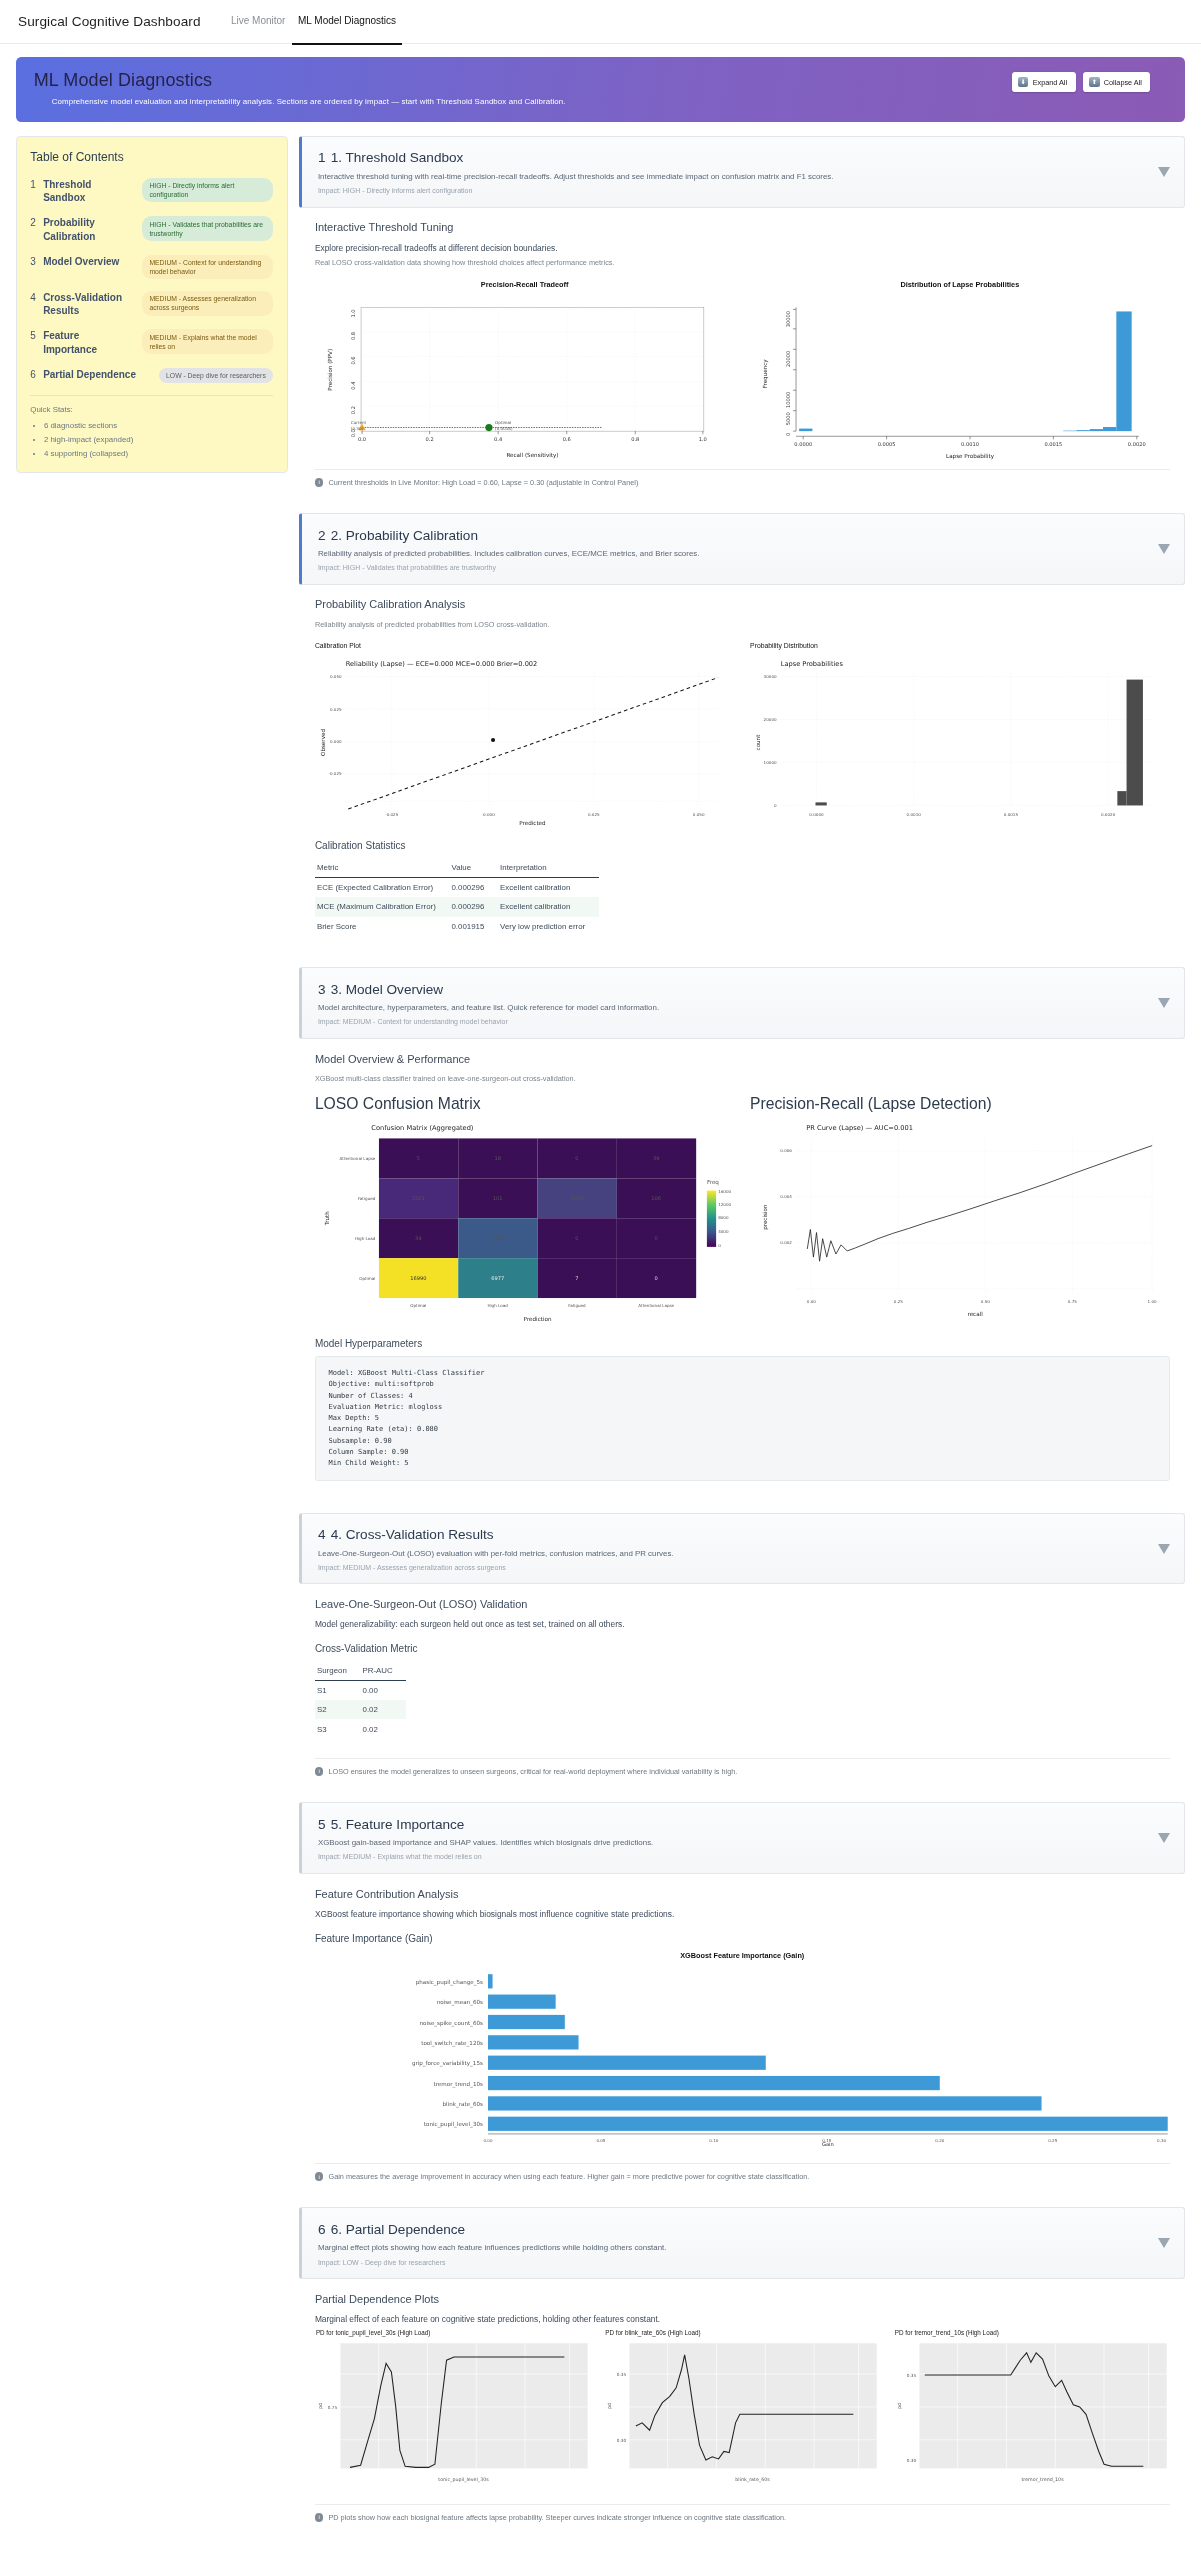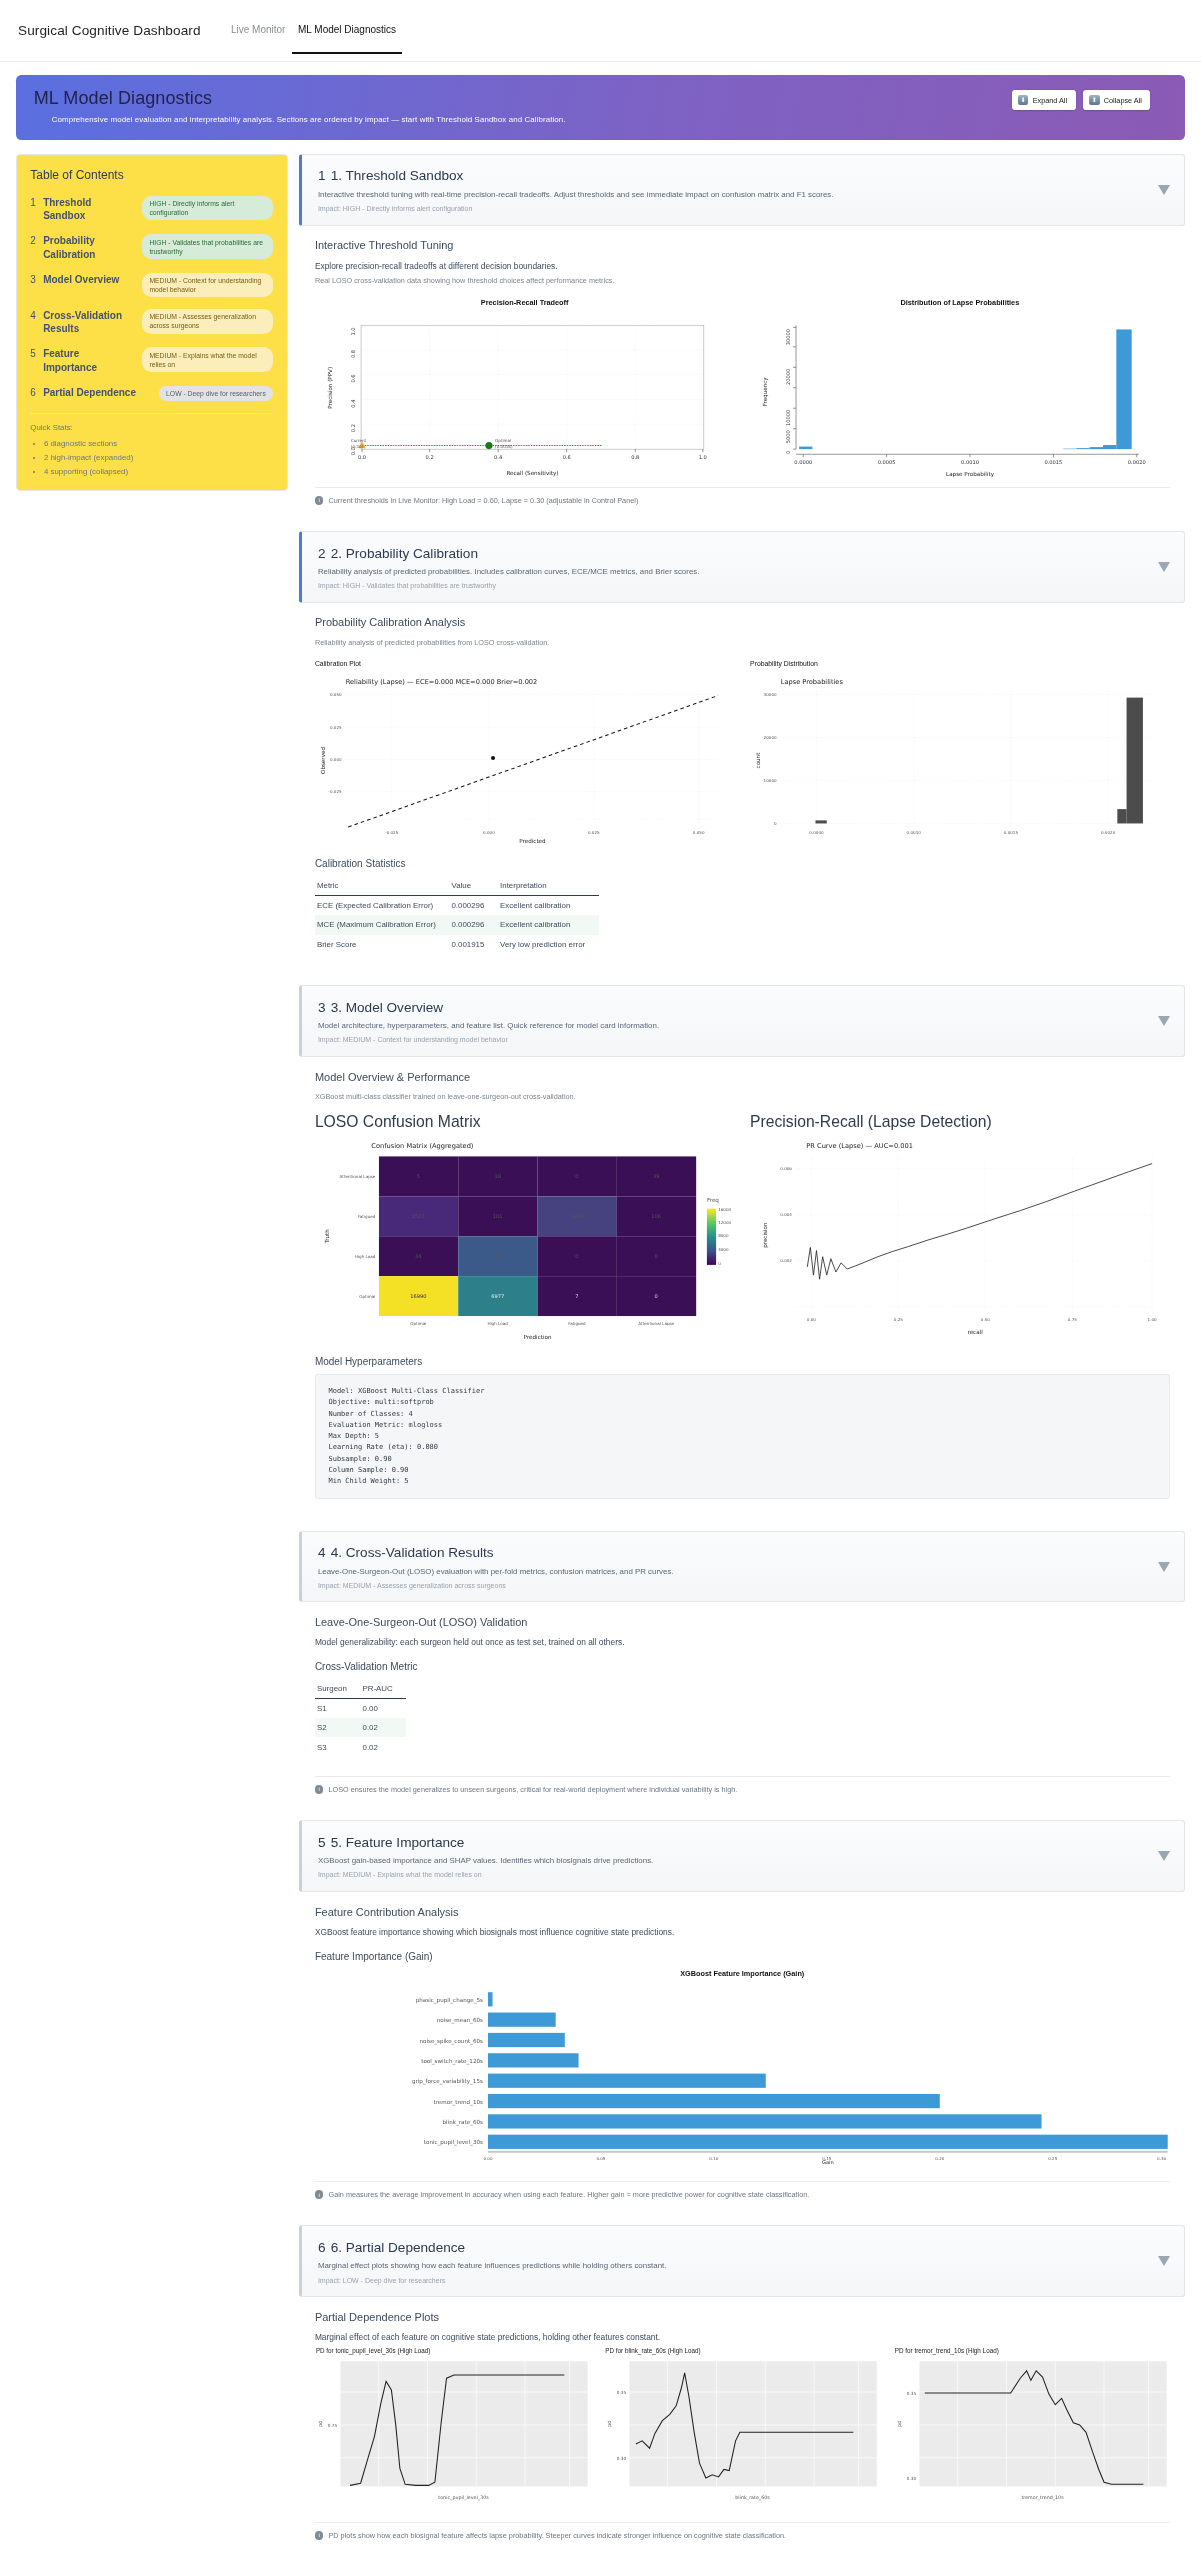--- a/index.html
+++ b/index.html
@@ -8,21 +8,21 @@
   body {
     width: 1201px;
     background: #ffffff;
     font-family: "Liberation Sans", sans-serif;
     color: #2c3e50;
     -webkit-font-smoothing: antialiased;
   }
 
   
   .navbar {
-    height: 62px;
+    height: 44px;
     display: flex;
     align-items: center;
     padding: 0 18px;
     border-bottom: 1px solid #e9ecef;
     background: #fff;
   }
   .brand {
     font-size: 13.6px;
     font-weight: 400;
     color: #1f1f1f;
@@ -74,21 +74,21 @@
     width:10.5px; height:10.5px; border-radius:2.1px; flex:0 0 10.5px;
     background: linear-gradient(180deg,#9fb4c4,#5f7489);
     display:flex; align-items:center; justify-content:center;
     color:#fff; font-size:6.3px; line-height:1;
   }
 
   
   .layout { display:flex; gap:11.5px; padding: 13.6px 15.7px 31px 15.7px; align-items:flex-start; }
   .toc {
     width: 272px; flex: 0 0 272px;
-    background:#fde047; border:0.5px solid #e3e6ea; border-radius:4.2px;
+    background:#fef9c3; border:0.5px solid #e3e6ea; border-radius:4.2px;
     padding: 13.6px 13.6px 11.5px 13.6px;
   }
   .toc h2 { margin:0 0 13.6px 0; font-size:12px; font-weight:400; color:#2c3e50; }
   .toc-item {
     display:flex; align-items:flex-start; gap:7.3px; margin-bottom:11.5px; cursor:pointer;
   }
   .toc-num { font-size:10px; color:#42526b; flex:0 0 auto; line-height:1.35; }
   .toc-label { font-size:10px; color:#42526b; line-height:1.35; flex:1 1 auto;font-weight:bold; }
   .badge {
     display:inline-block; border-radius:9.4px; padding:3.1px 7.3px;

